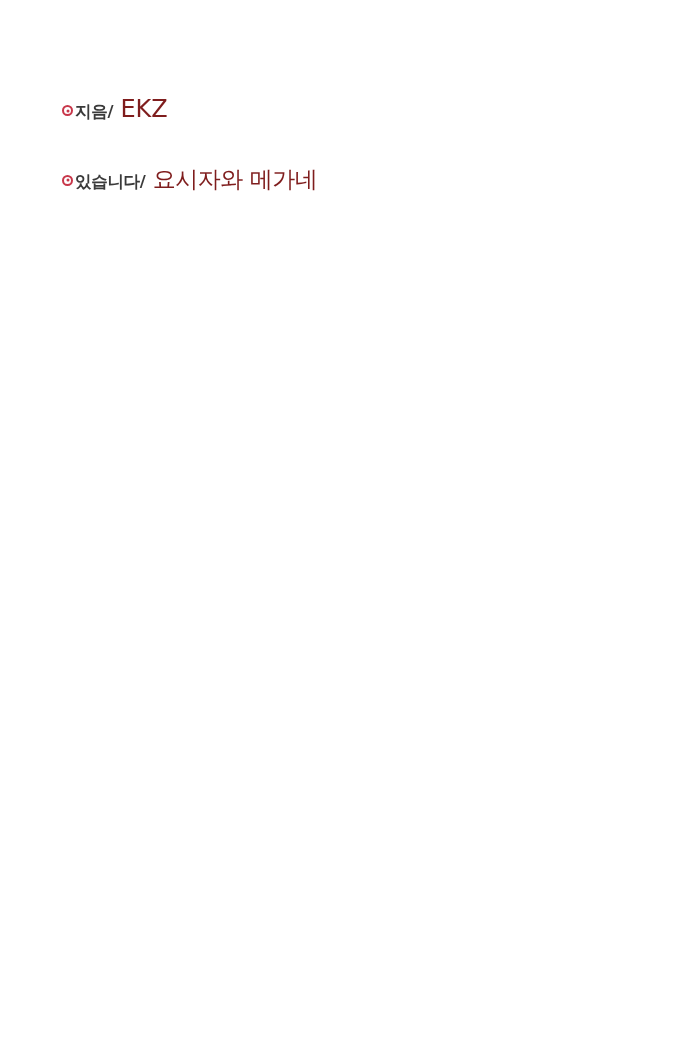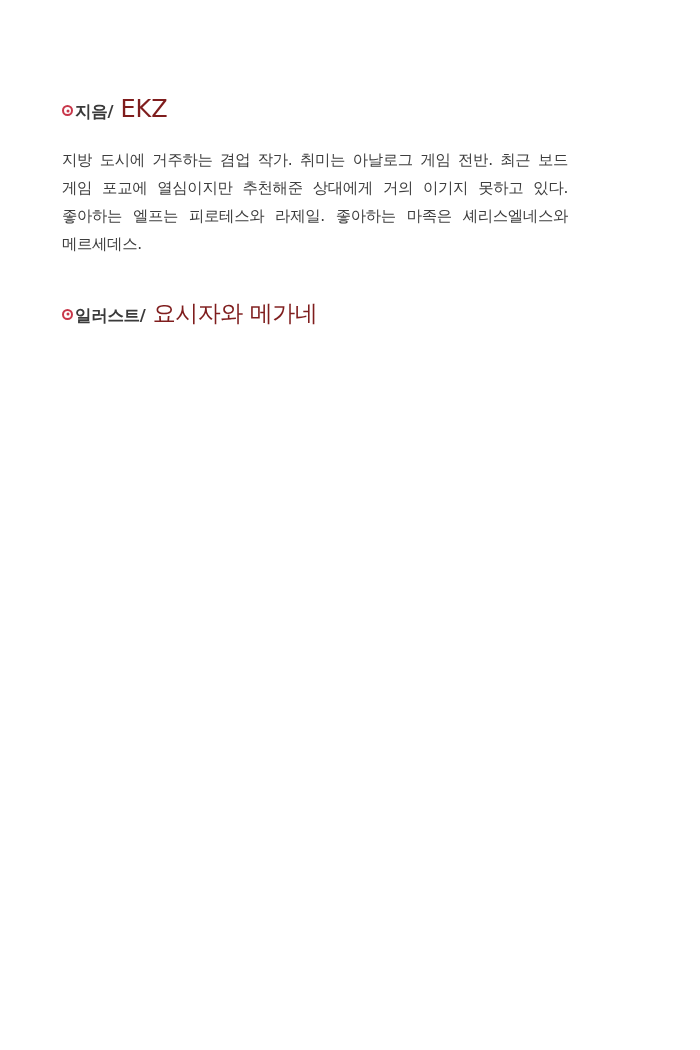--- a/index.html
+++ b/index.html
@@ -94,25 +94,24 @@
 
 <div class="page">
 
   <section class="section">
     <div class="heading">
       <span class="bullet-icon"></span>
       <span class="heading-label">지음</span>
       <span class="heading-sep">/</span>
       <span class="heading-name latin">EKZ</span>
     </div>
-    <p class="body-text">지방 도시에 거주하는 겸업 작가. 취미는 아날로그 게임 전반. 최근 보드 게임 포교에 열심이지만 추천해준 상대에게 거의 이기지 못하고 있다. 좋아하는 엘프는 피로테스와 라제일. 좋아하는 마족은 셰리스엘네스와 메르세데스.</p>
   </section>
 
   <section class="section">
     <div class="heading">
       <span class="bullet-icon"></span>
-      <span class="heading-label">일러스트</span>
+      <span class="heading-label">있습니다</span>
       <span class="heading-sep">/</span>
       <span class="heading-name">요시자와 메가네</span>
     </div>
   </section>
 
 </div>
 
 </body></html>

